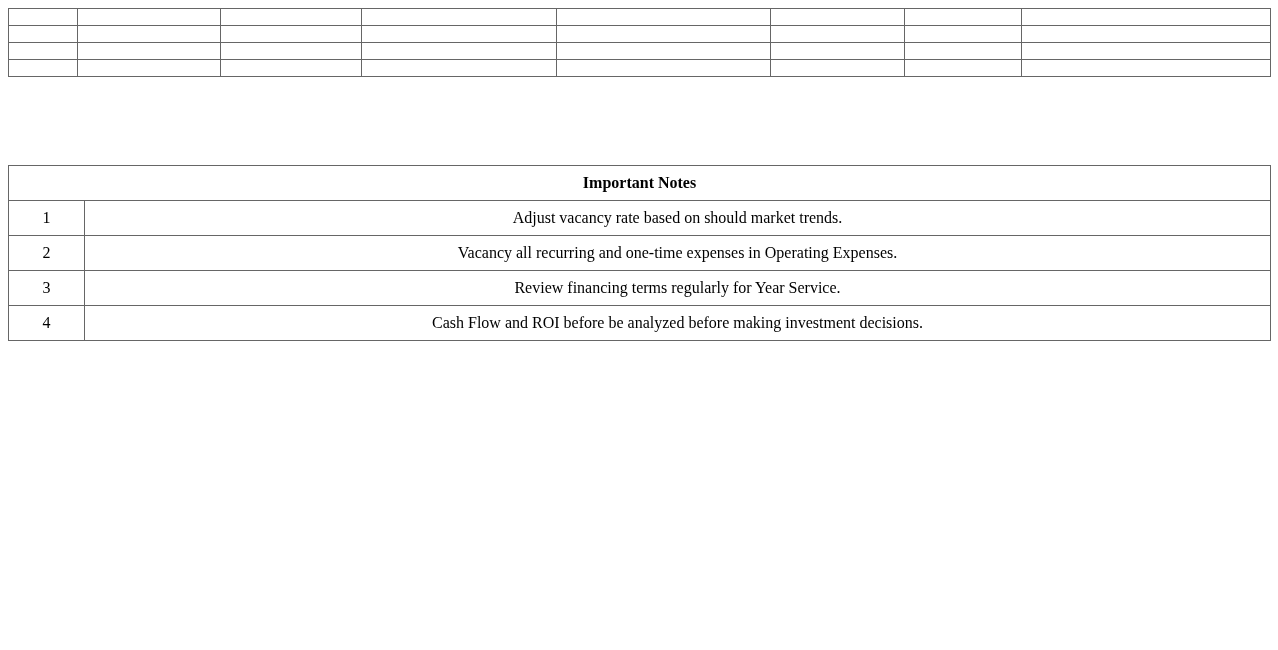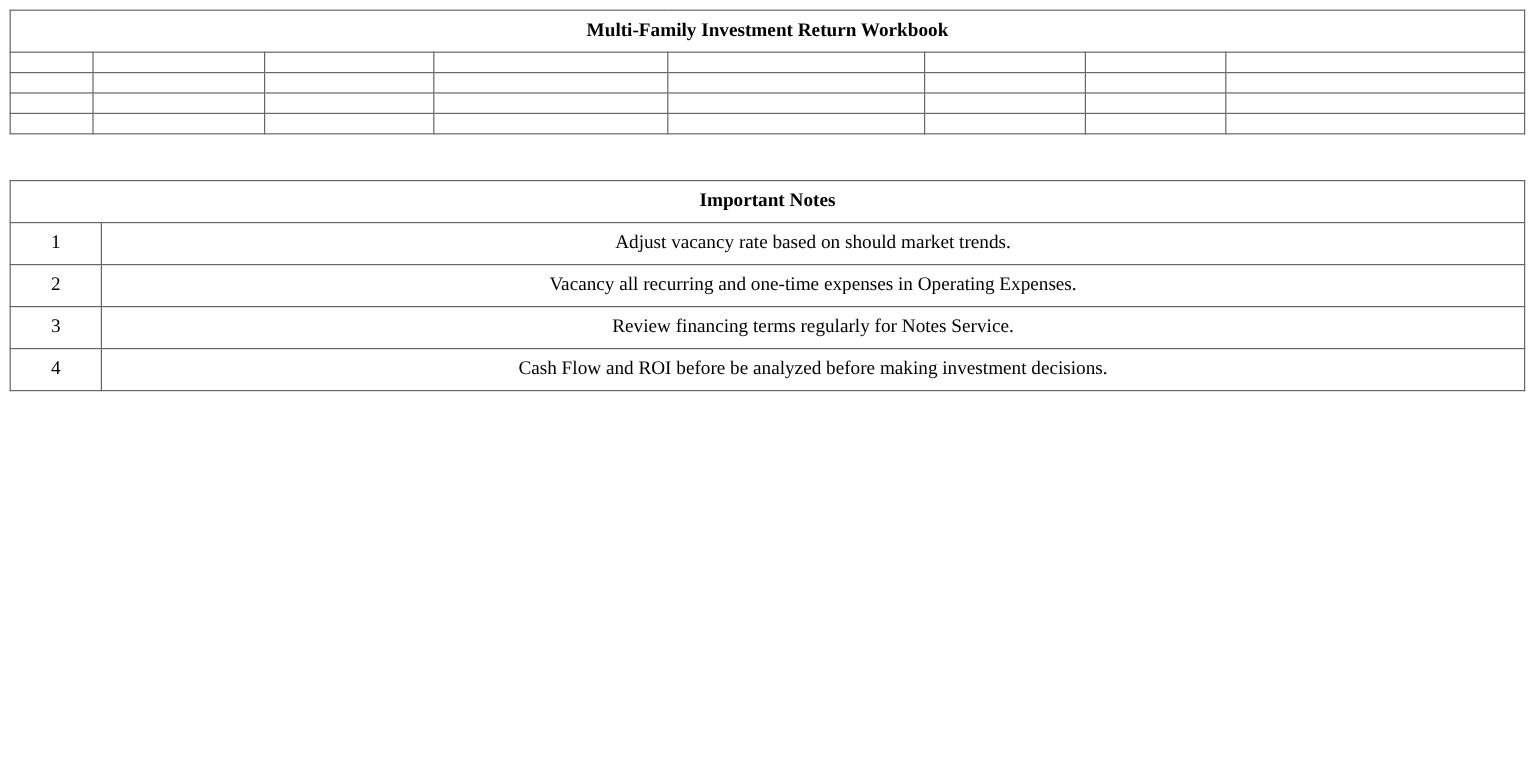--- a/index.html
+++ b/index.html
@@ -1,44 +1,41 @@
 <!DOCTYPE html>
 <html><head>
   <meta charset="utf-8">
   <style>
     html, body { margin: 0; padding: 0; background: #ffffff; }
     body { width: 1278px; height: 650px; position: relative; overflow: hidden;
            font-family: "Liberation Serif", "DejaVu Serif", serif; color: #000; font-size: 16px; }
     table { border-collapse: collapse; position: absolute; left: 8px; width: 1262px; table-layout: fixed; }
     td, th { border: 1px solid #666666; padding: 0; text-align: center; vertical-align: middle; }
     #main-table { top: 8px; }
-    #notes-table { top: 150px; }
+    #notes-table { top: 165px; }
     .title-cell { height: 34px; font-weight: bold; }
     .head-cell { height: 34px; font-weight: bold; }
     .empty-row td { height: 16px; }
     .note-row td { height: 34px; }
   </style>
 </head>
 <body>
 
 <table id="main-table">
   <colgroup>
     <col style="width:69px">
       <col style="width:143px">
       <col style="width:141px">
       <col style="width:195px">
     <col style="width:214px">
       <col style="width:134px">
       <col style="width:117px">
       <col style="width:249px">
   </colgroup>
   <tbody>
-      <tr>
-    <th colspan="8" class="title-cell">Multi-Family Investment Return Workbook</th>
-  </tr>
   <tr class="empty-row">
     <td></td>
     <td></td>
     <td></td>
     <td></td>
     <td></td>
     <td></td>
     <td></td>
     <td></td>
   </tr>
@@ -87,20 +84,20 @@
   <tr class="note-row">
     <td>1</td>
     <td>Adjust vacancy rate based on should market trends.</td>
   </tr>
   <tr class="note-row">
     <td>2</td>
     <td>Vacancy all recurring and one-time expenses in Operating Expenses.</td>
   </tr>
   <tr class="note-row">
     <td>3</td>
-    <td>Review financing terms regularly for Notes Service.</td>
+    <td>Review financing terms regularly for Year Service.</td>
   </tr>
   <tr class="note-row">
     <td>4</td>
     <td>Cash Flow and ROI before be analyzed before making investment decisions.</td>
   </tr>
 </tbody>
   </table>
 
 </body></html>

